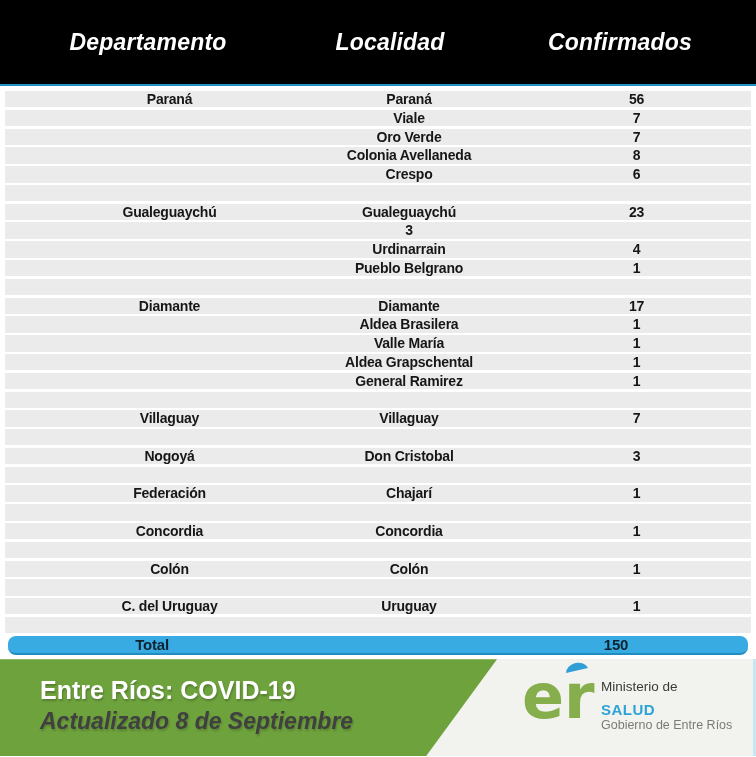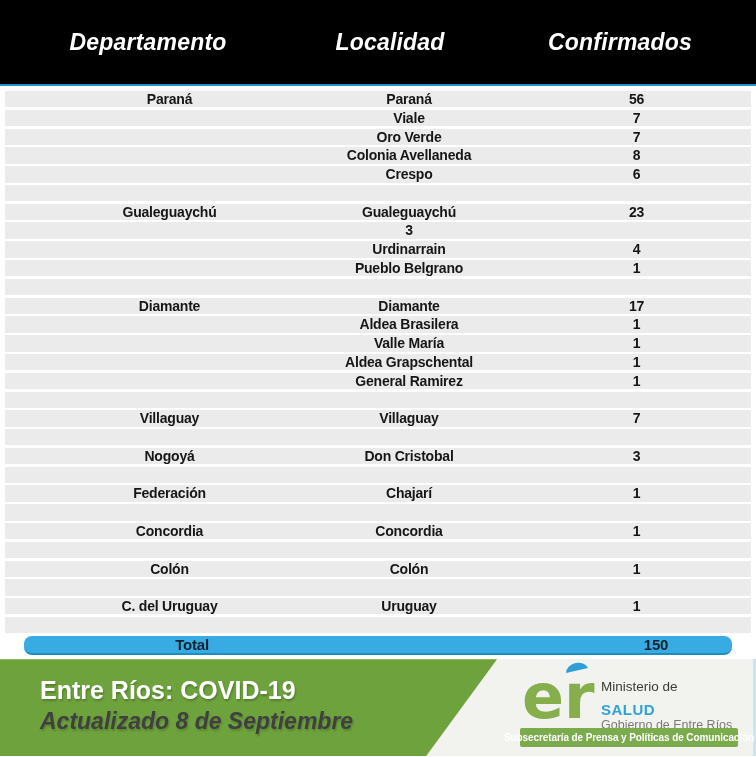--- a/index.html
+++ b/index.html
@@ -43,29 +43,28 @@
     text-align:center;
     font-size:14px;
     font-weight:bold;
     color:#161616;
     line-height:16.4px;
     letter-spacing:-0.2px;
     white-space:nowrap;
   }
   
   .total-row{
-    margin:0 24px;
+    margin:0 8px;
     height:17px;
     background:#38ace2;
     border-bottom:2px solid #1f8dc2;
     border-radius:8px;
     display:grid;
     grid-template-columns:288px 188px 264px;
     align-items:center;
-    padding-left:24px;
   }
   .total-row .cell{color:#0e2330;font-size:15px;line-height:17px;}
   
   .footer{
     position:relative;
     margin-top:4.6px;
     height:97px;
     background:#f2f3ee;
   }
   .green-wedge{
@@ -241,16 +240,15 @@
       <text x="0" y="58" font-family="DejaVu Sans, sans-serif" font-weight="bold" font-size="62" fill="#87ae4c">er</text>
       <path d="M44 13 a11.5 9.5 -14 0 1 22 -5 l-22 5 z" fill="#2f9fd6"></path>
     </svg>
 
     <div class="ministry">
       <div class="l1">Ministerio de</div>
       <div class="l2">SALUD</div>
       <div class="l3">Gobierno de Entre Ríos</div>
     </div>
 
-    <div class="band">Subsecretaría de Prensa y Políticas de Comunicación</div>
   </div>
 
 </div>
 
 </body></html>

